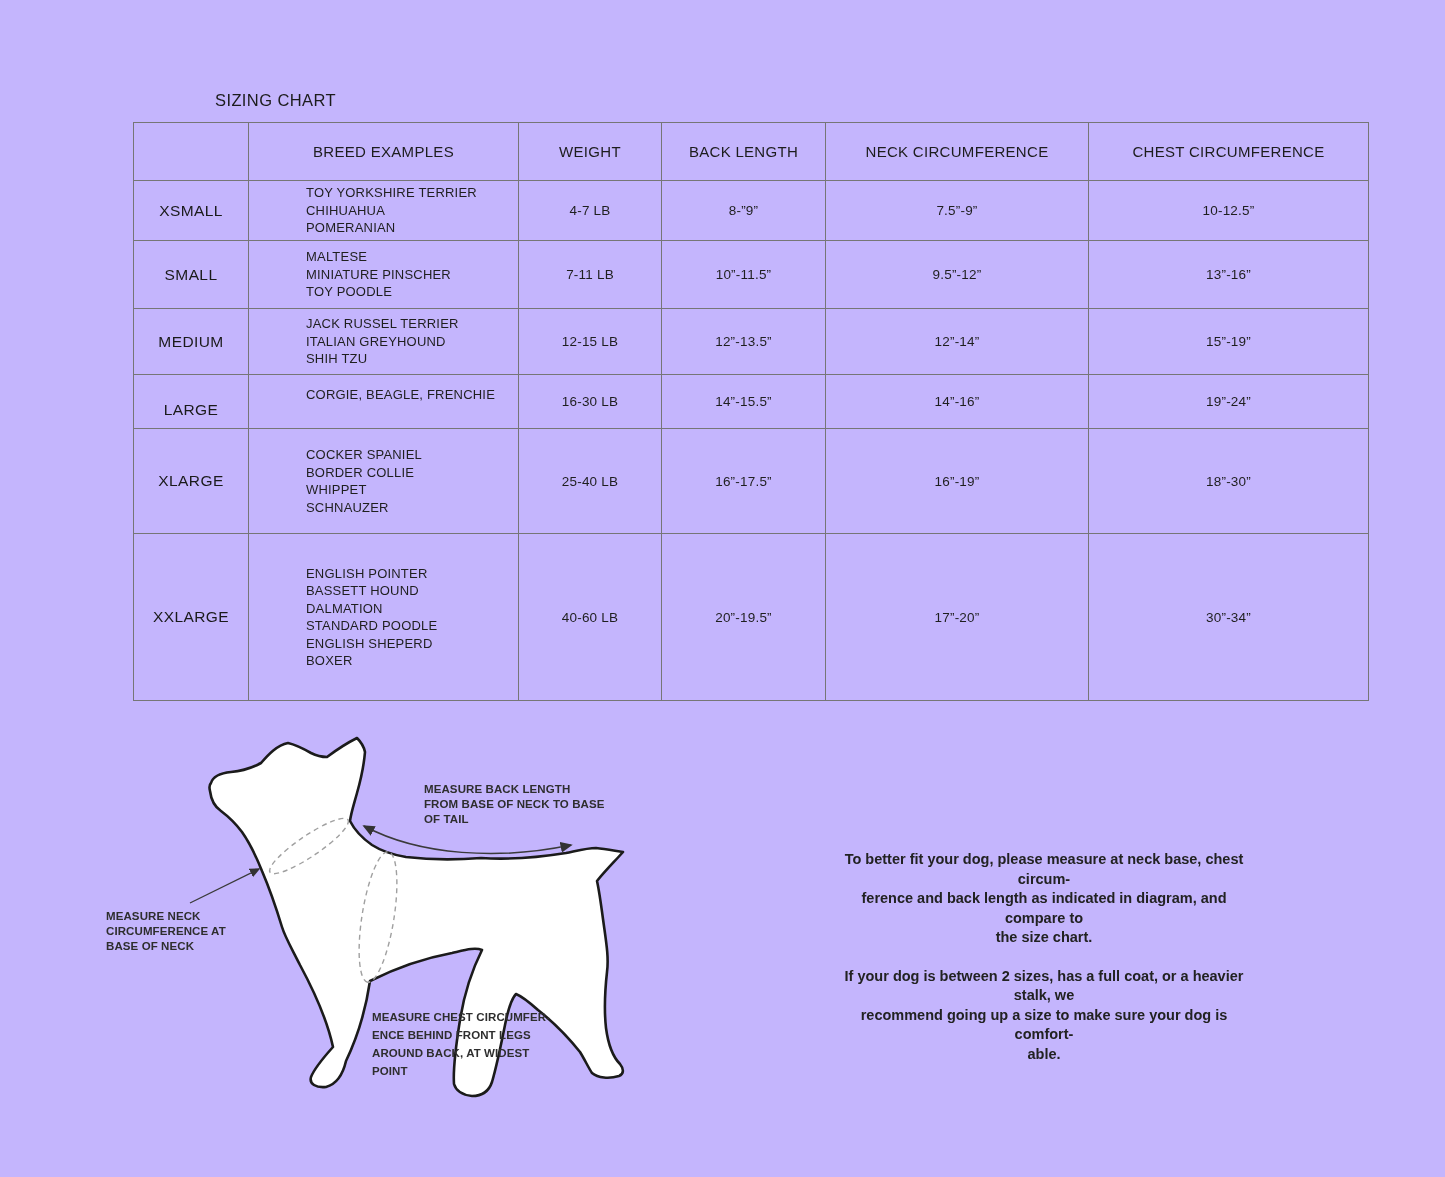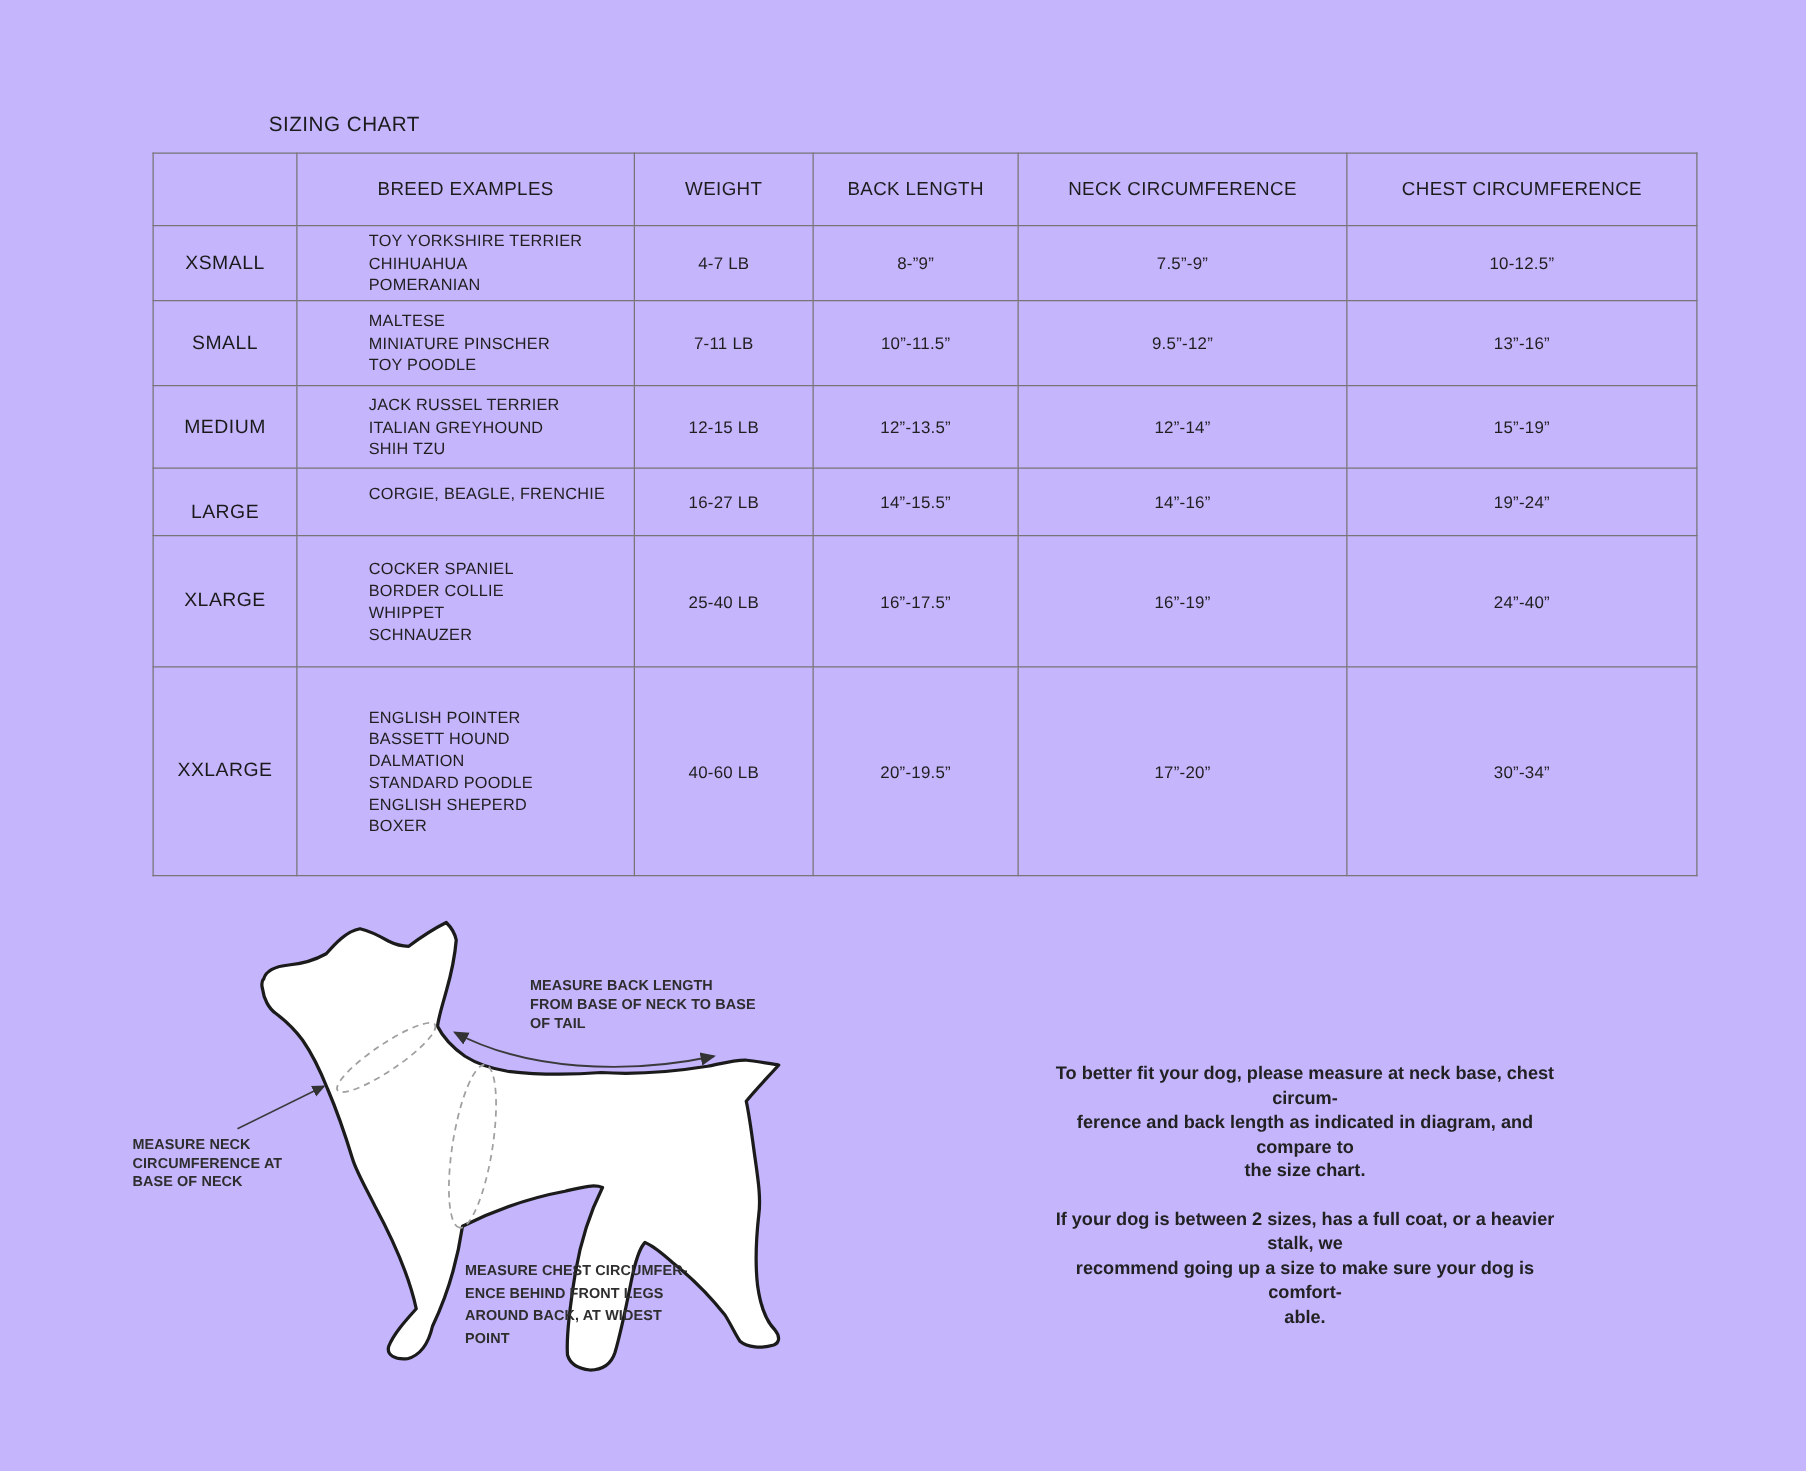--- a/index.html
+++ b/index.html
@@ -1,19 +1,19 @@
 <!DOCTYPE html>
 <html><head>
 <meta charset="utf-8">
 <style>
   html,body{margin:0;padding:0;background:#fff;}
   .canvas{position:relative;width:1445px;height:1177px;background:#c4b5fd;overflow:hidden;
           font-family:"Liberation Sans", sans-serif;color:#1f1f1f;}
   .title{position:absolute;left:215px;top:91px;font-size:16.5px;letter-spacing:.4px;color:#1c1c1c;}
-  table.size-table{position:absolute;left:122px;top:122px;width:1235px;border-collapse:collapse;
+  table.size-table{position:absolute;left:133px;top:122px;width:1235px;border-collapse:collapse;
           table-layout:fixed;padding-left:32px;}
   .size-table th,.size-table td{border:1px solid #767676;vertical-align:middle;padding:0;}
   .size-table th{font-weight:normal;font-size:15px;letter-spacing:.3px;text-align:center;color:#1d1d1d;}
   tr.hr{height:58px;} tr.r0{height:60px;} tr.r1{height:68px;} tr.r2{height:66px;}
   tr.r3{height:54px;} tr.r4{height:105px;} tr.r5{height:167px;}
   td.size{font-size:15.5px;text-align:center;letter-spacing:.4px;color:#1a1a1a;}
   td.breed{font-size:13px;line-height:17.5px;padding-left:57px;text-align:left;
            white-space:pre-line;letter-spacing:.2px;}
   td.val{font-size:13.5px;text-align:center;letter-spacing:.2px;}
   tr.r3 td.size{padding-top:16px;}
@@ -79,35 +79,35 @@
 ITALIAN GREYHOUND
 SHIH TZU</td>
         <td class="val">12-15 LB</td>
         <td class="val">12”-13.5”</td>
         <td class="val">12”-14”</td>
         <td class="val">15”-19”</td>
       </tr>
       <tr class="r3">
         <td class="size">LARGE</td>
         <td class="breed">CORGIE, BEAGLE, FRENCHIE</td>
-        <td class="val">16-27 LB</td>
+        <td class="val">16-30 LB</td>
         <td class="val">14”-15.5”</td>
         <td class="val">14”-16”</td>
         <td class="val">19”-24”</td>
       </tr>
       <tr class="r4">
         <td class="size">XLARGE</td>
         <td class="breed">COCKER SPANIEL
 BORDER COLLIE
 WHIPPET
 SCHNAUZER</td>
         <td class="val">25-40 LB</td>
         <td class="val">16”-17.5”</td>
         <td class="val">16”-19”</td>
-        <td class="val">24”-40”</td>
+        <td class="val">18”-30”</td>
       </tr>
       <tr class="r5">
         <td class="size">XXLARGE</td>
         <td class="breed">ENGLISH POINTER
 BASSETT HOUND
 DALMATION
 STANDARD POODLE
 ENGLISH SHEPERD
 BOXER</td>
         <td class="val">40-60 LB</td>

